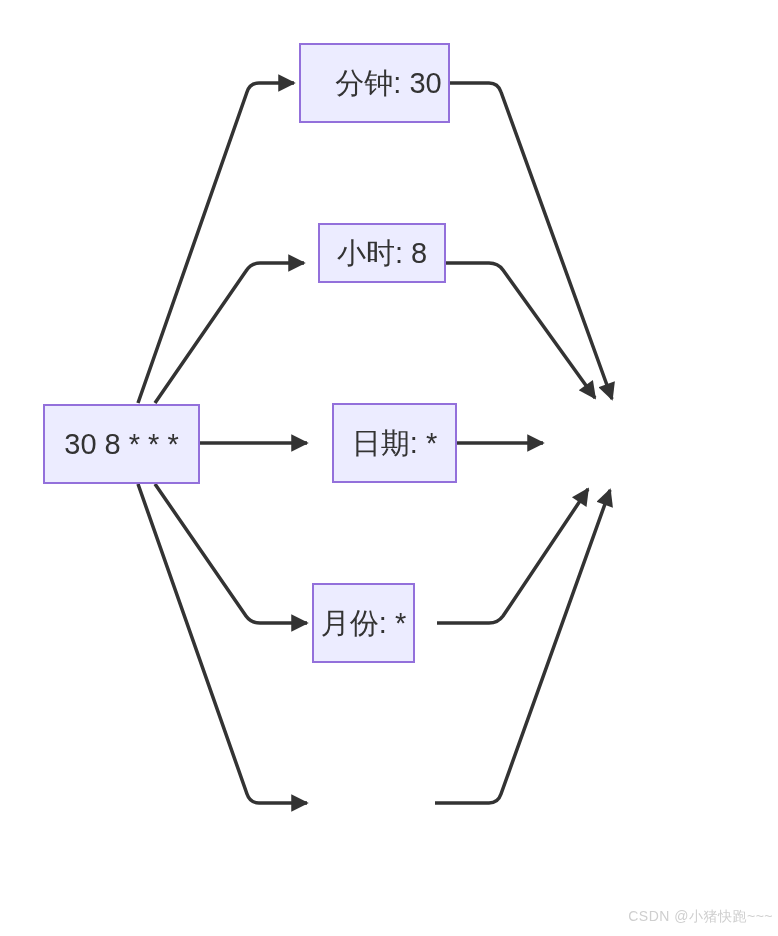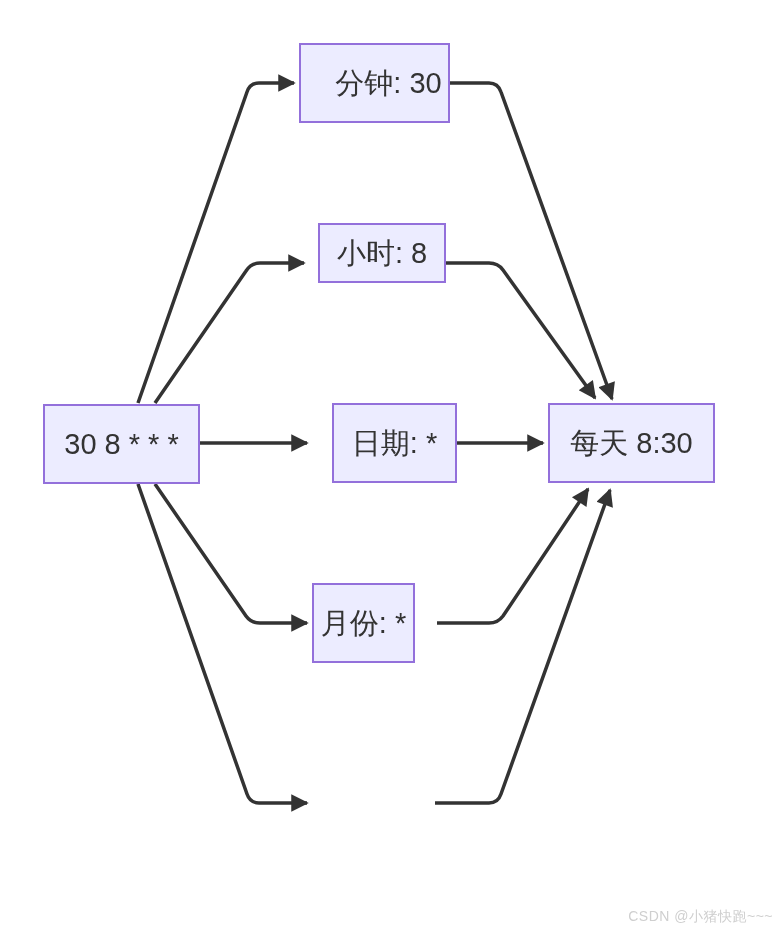--- a/index.html
+++ b/index.html
@@ -86,19 +86,16 @@
   </div>
   <div class="node node-hour">
     <span>小时: 8</span>
   </div>
   <div class="node node-day">
     <span>日期: *</span>
   </div>
   <div class="node node-month">
     <span>月份: *</span>
   </div>
-  <div class="node node-result">
-    <span>每天 8:30</span>
-  </div>
 
   <div class="watermark">CSDN @小猪快跑~~~</div>
 
 </div>
 
 </body></html>

